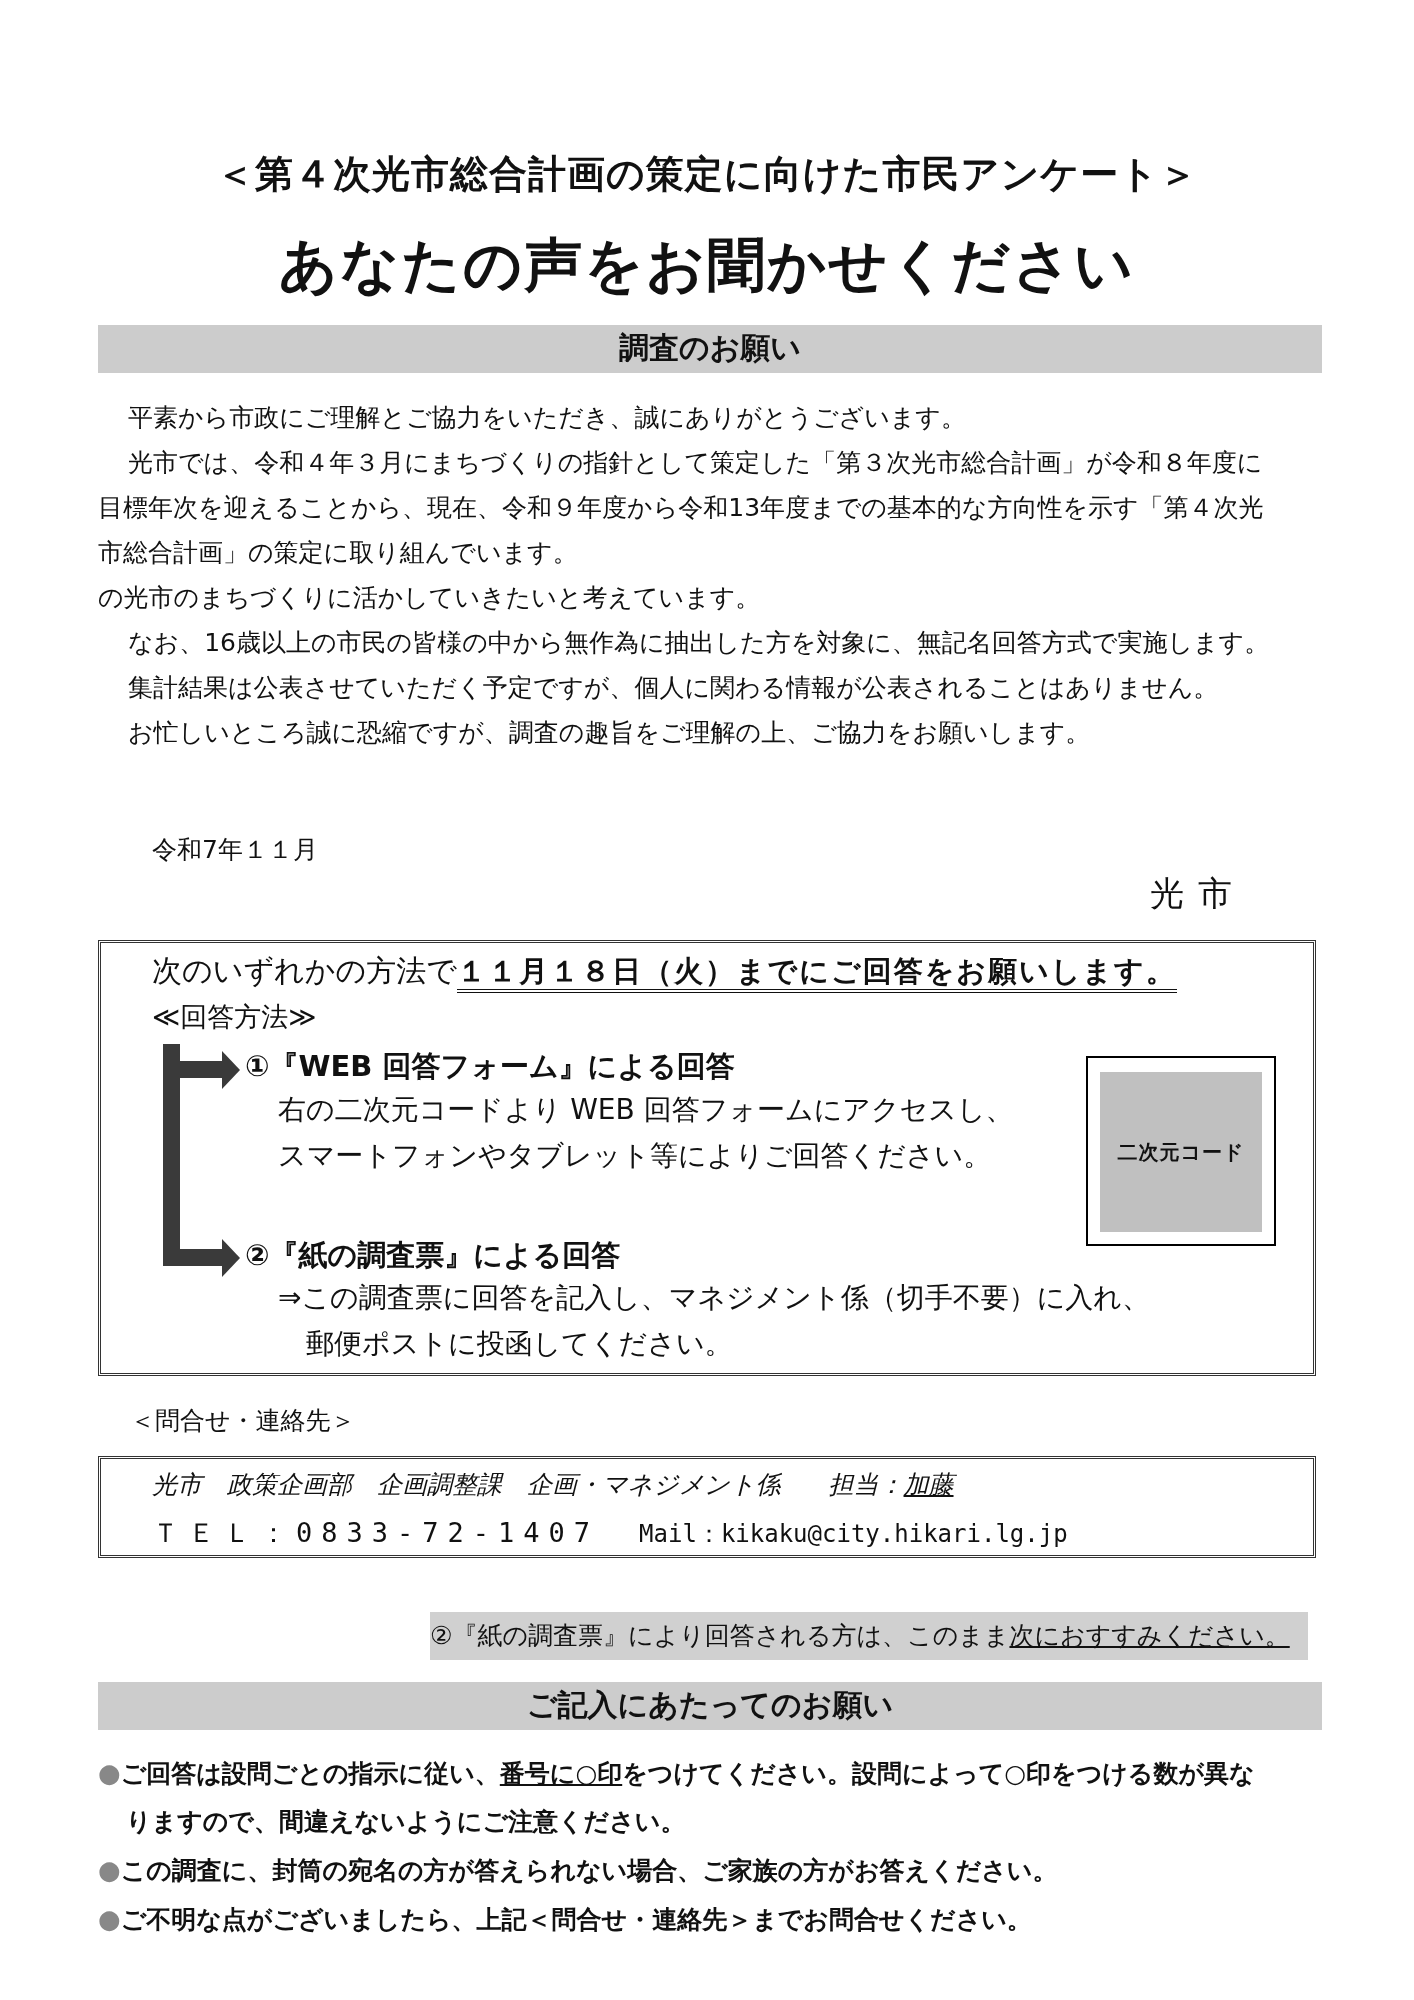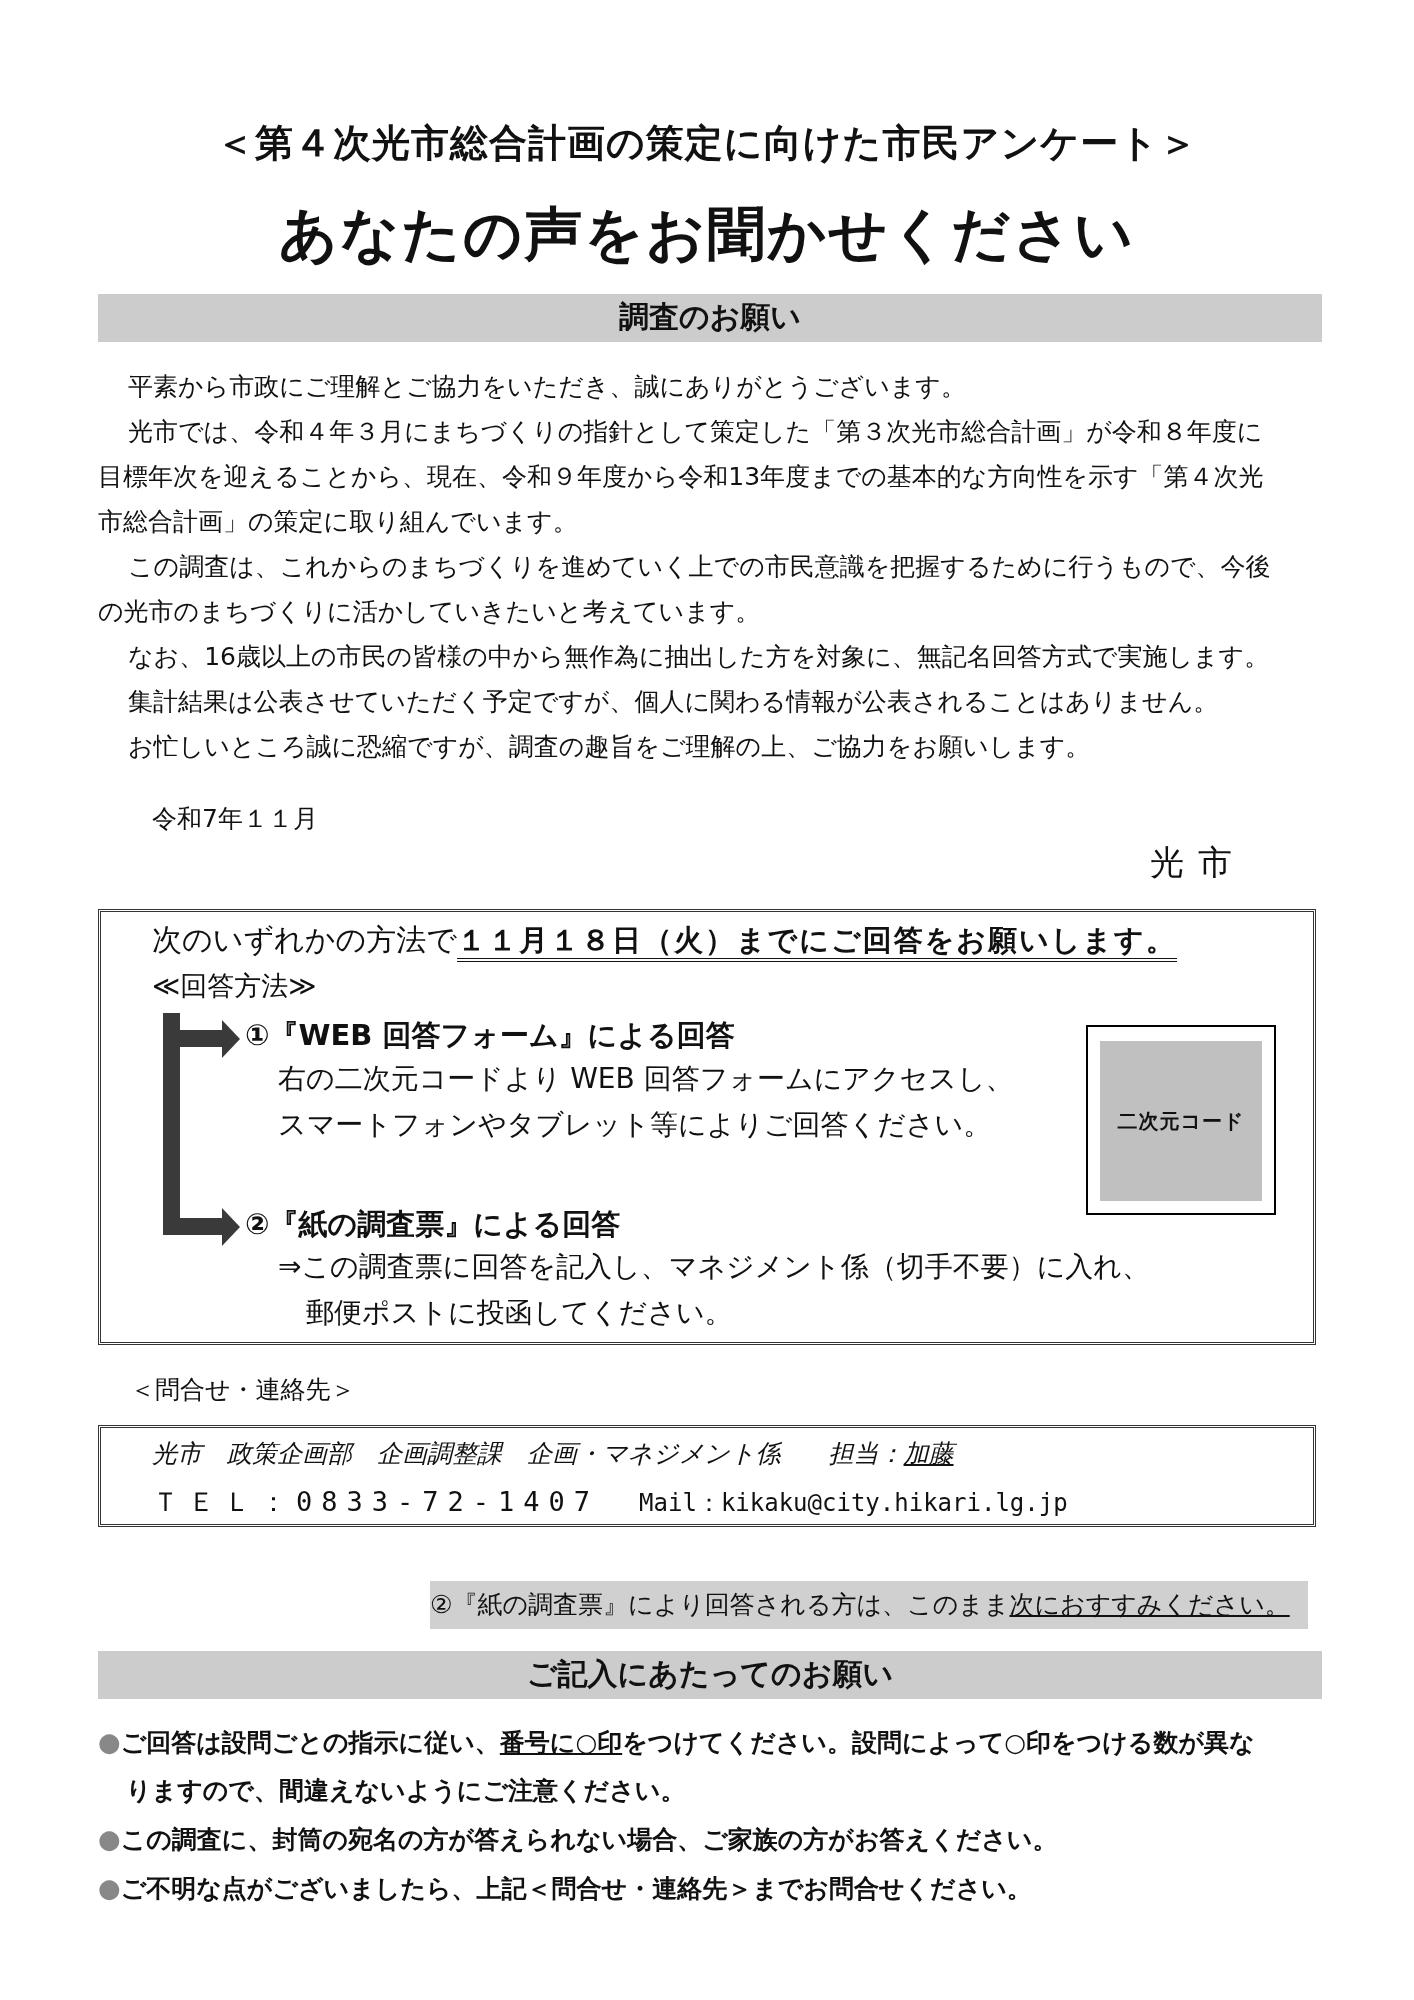--- a/index.html
+++ b/index.html
@@ -1,21 +1,21 @@
 <!DOCTYPE html>
 <html><head>
 <meta charset="utf-8">
 <style>
   html, body { margin: 0; padding: 0; background: #ffffff; }
   body {
     width: 1414px; height: 2000px; position: relative; overflow: hidden;
     font-family: "DejaVu Sans", "Liberation Sans", sans-serif;
     color: #111111;
   }
-  .abs { position: absolute; }
+  .abs { position: absolute; margin-top: 31px; }
   .subtitle {
     left: 0; width: 1414px; top: 118px; text-align: center;
     font-size: 38px; font-weight: bold; letter-spacing: 1px; white-space: nowrap;
   }
   .title {
     left: 0; width: 1414px; top: 196px; text-align: center;
     font-size: 58px; font-weight: bold; letter-spacing: 2px; white-space: nowrap;
   }
   .section-bar {
     left: 98px; width: 1224px; height: 48px; background: #cccccc;
@@ -103,21 +103,20 @@
 <div class="abs subtitle">＜第４次光市総合計画の策定に向けた市民アンケート＞</div>
 <div class="abs title">あなたの声をお聞かせください</div>
 
 <div class="abs section-bar" style="top:294px;">調査のお願い</div>
 
 <div class="abs para" style="top:364px;">
   <span class="line indent">平素から市政にご理解とご協力をいただき、誠にありがとうございます。</span>
   <span class="line indent">光市では、令和４年３月にまちづくりの指針として策定した「第３次光市総合計画」が令和８年度に</span>
   <span class="line" style="margin-left:-4px;">目標年次を迎えることから、現在、令和９年度から令和13年度までの基本的な方向性を示す「第４次光</span>
   <span class="line" style="margin-left:-4px;">市総合計画」の策定に取り組んでいます。</span>
-  <span class="line indent">この調査は、これからのまちづくりを進めていく上での市民意識を把握するために行うもので、今後</span>
   <span class="line" style="margin-left:-4px;">の光市のまちづくりに活かしていきたいと考えています。</span>
   <span class="line indent">なお、16歳以上の市民の皆様の中から無作為に抽出した方を対象に、無記名回答方式で実施します。</span>
   <span class="line indent">集計結果は公表させていただく予定ですが、個人に関わる情報が公表されることはありません。</span>
   <span class="line indent">お忙しいところ誠に恐縮ですが、調査の趣旨をご理解の上、ご協力をお願いします。</span>
 </div>
 
 <div class="abs date">令和7年１１月</div>
 <div class="abs issuer">光市</div>
 
 <div class="abs method-box"></div>

